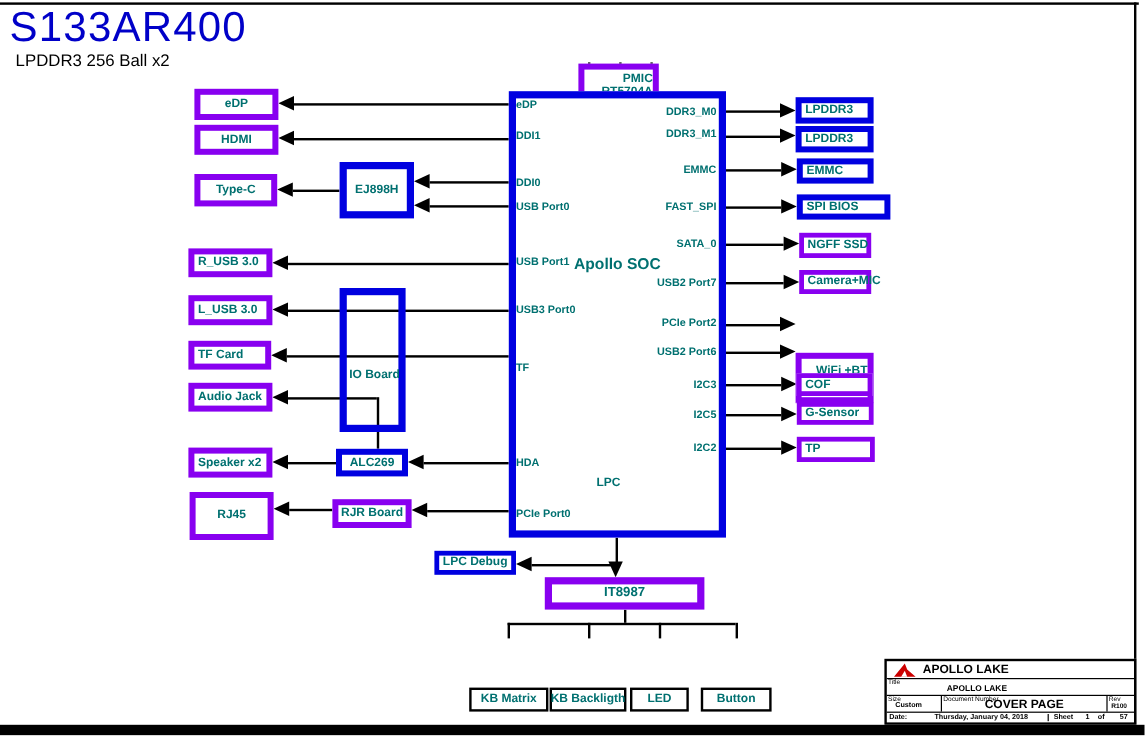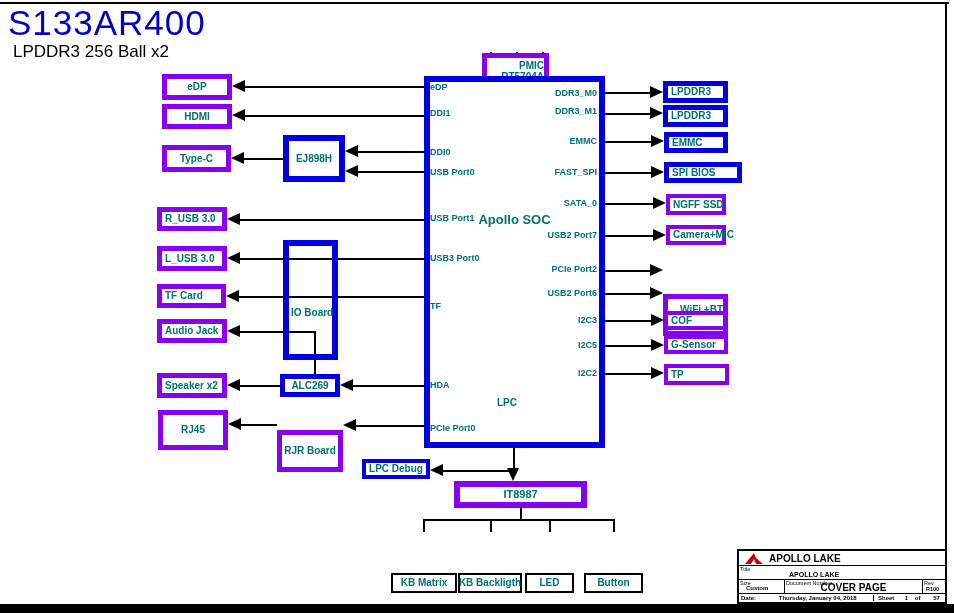--- a/index.html
+++ b/index.html
@@ -32,21 +32,21 @@
   .blue6   { border:6px solid var(--blue,#0000E0); }
   .black2  { border:2px solid #000;margin-top:42px; }
   .ta-l    { justify-content:flex-start; padding-left:3px; }
   .col     { flex-direction:column; align-items:flex-end;margin-top:36px; }
   .transp  { background:transparent; }
   
   .pin  { position:absolute; color:var(--teal,#007070); font-weight:bold; font-size:9px; white-space:nowrap; }
   .pin-r{ text-align:right; }
   
   .hdr-title { position:absolute; left:8px; top:3px; font-size:35px; color:var(--title-blue,#0000C8); letter-spacing:1px; }
-  .hdr-sub   { position:absolute; left:13px; top:42px; font-size:17px; color:#000; }
+  .hdr-sub   { position:absolute; left:13px; top:42px; font-size:14px; color:#000; }
   
   .frame { position:absolute; background:#000; }
   
   .tb { position:absolute; left:737px; top:549px; width:210px; height:55px;
         border:2px solid #000; background:#fff; color:#000; font-size:6px; }
   .tb-r1 { height:15px; border-bottom:1px solid #000; display:flex; align-items:center; gap:5px; padding-left:5px; }
   .tb-company { font-size:10px; font-weight:bold; }
   .tb-r2 { height:14px; border-bottom:1px solid #000; position:relative; }
   .tb-lab { position:absolute; left:1px; top:0px; font-size:5.5px; }
   .tb-title-val { position:absolute; left:50px; top:5px; font-size:7px; font-weight:bold; }
@@ -203,21 +203,21 @@
   <div class="blk purple ta-l" style="left:157px;top:284px;width:69px;height:24px">TF Card</div>
   <div class="blk purple ta-l" style="left:157px;top:319px;width:70px;height:24px">Audio Jack</div>
   <div class="blk purple ta-l" style="left:157px;top:373px;width:70px;height:25px">Speaker x2</div>
   <div class="blk purple" style="left:158px;top:410px;width:70px;height:40px">RJ45</div>
 
   <div class="blk blue6" style="left:283px;top:135px;width:62px;height:47px">EJ898H</div>
   <div class="blk blue6 transp" style="left:283px;top:240px;width:55px;height:120px;align-items:center;justify-content:flex-start;padding:26px 0 0 2px">
     <span>IO Board</span>
   </div>
   <div class="blk blue" style="left:280px;top:374px;width:60px;height:23px">ALC269</div>
-  <div class="blk purple" style="left:277px;top:430px;width:66px;height:42px">RJR Board</div>
+  <div class="blk purple" style="left:277px;top:416px;width:66px;height:24px">RJR Board</div>
 
   <div class="blk blue ta-l" style="left:663px;top:81px;width:65px;height:22px">LPDDR3</div>
   <div class="blk blue ta-l" style="left:663px;top:105px;width:65px;height:22px">LPDDR3</div>
   <div class="blk blue ta-l" style="left:664px;top:132px;width:64px;height:21px">EMMC</div>
   <div class="blk blue ta-l" style="left:664px;top:162px;width:78px;height:21px">SPI BIOS</div>
   <div class="blk purple4 ta-l" style="left:666px;top:194px;width:60px;height:21px">NGFF SSD</div>
   <div class="blk purple4 ta-l" style="left:666px;top:225px;width:60px;height:20px">Camera+MIC</div>
   <div class="blk purple col" style="left:663px;top:258px;width:65px;height:42px;justify-content:center;padding-left:2px">
     <span>WiFi +BT</span>
     <span>AC3165</span>

